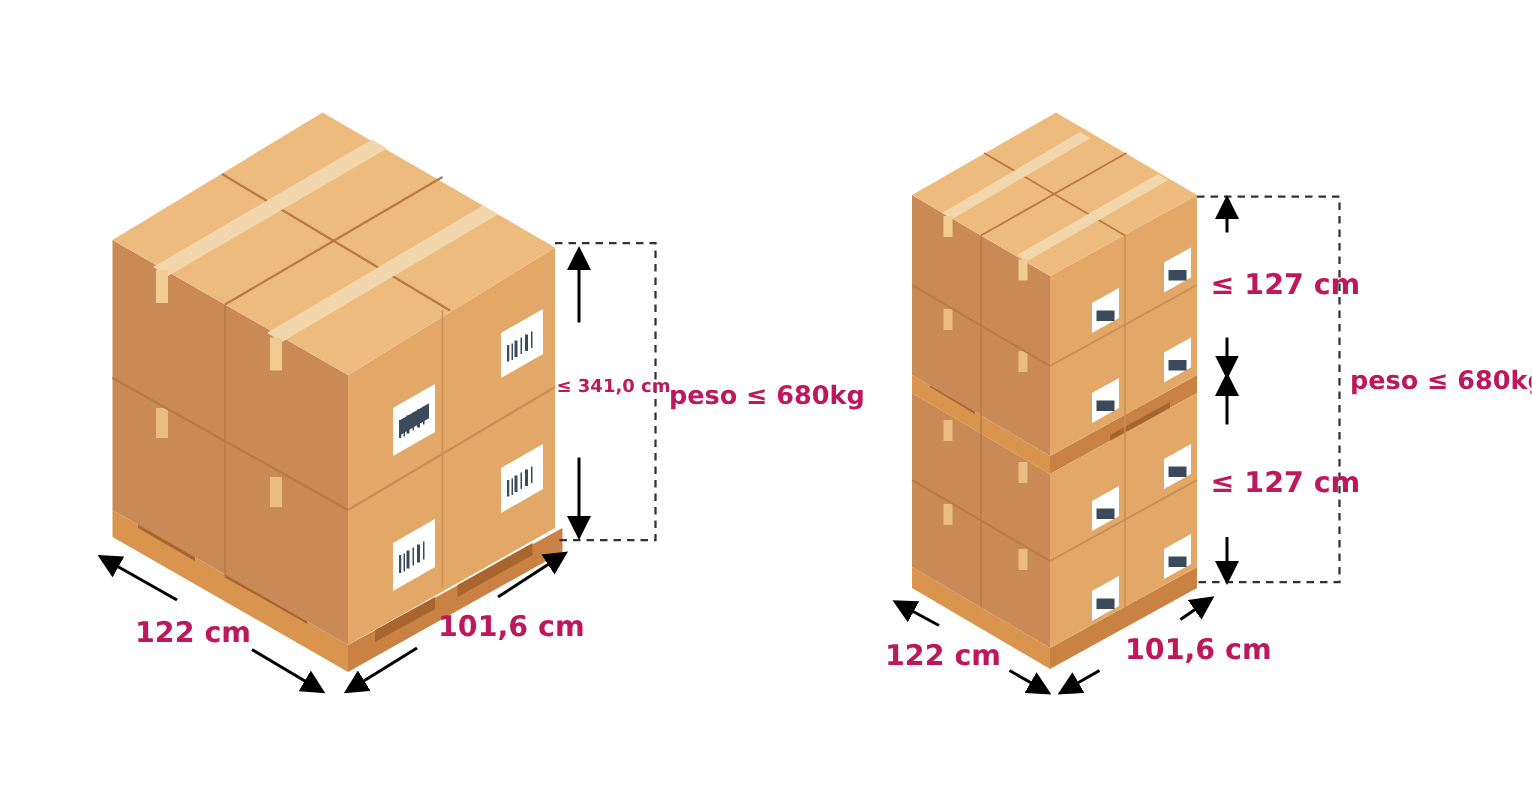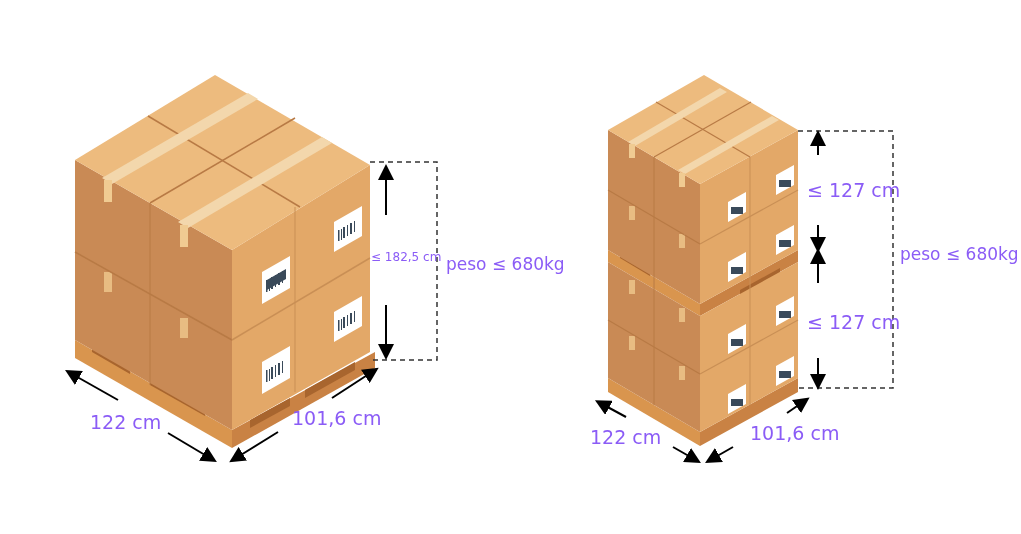--- a/index.html
+++ b/index.html
@@ -1,18 +1,18 @@
 <!DOCTYPE html>
 <html><head>
 <meta charset="utf-8">
 <style>
   html,body{margin:0;padding:0;background:#ffffff;}
   body{width:1021px;height:534px;position:relative;overflow:hidden;font-family:"DejaVu Sans","Liberation Sans",sans-serif;}
   .stage{position:absolute;left:0;top:0;width:1021px;height:534px;}
-  .lbl{position:absolute;font-weight:normal;color:#8b5cf6;white-space:nowrap;line-height:1;}
+  .lbl{position:absolute;font-weight:bold;color:#be185d;white-space:nowrap;line-height:1;}
   .lbl.big{font-size:19px;}
   .lbl.small{font-size:12px;}
   svg{position:absolute;left:0;top:0;}
 </style>
 </head>
 <body>
 
 <div class="stage">
 
   <svg width="1021" height="534" viewBox="0 0 1021 534">
@@ -181,21 +181,21 @@
     <g>
       <line x1="626" y1="417" x2="602" y2="404" stroke="#000" stroke-width="2" marker-end="url(#ah)"></line>
       <line x1="673" y1="447" x2="694" y2="459" stroke="#000" stroke-width="2" marker-end="url(#ah)"></line>
     </g>
     <g>
       <line x1="733" y1="447" x2="712" y2="459" stroke="#000" stroke-width="2" marker-end="url(#ah)"></line>
       <line x1="787" y1="413" x2="803" y2="402" stroke="#000" stroke-width="2" marker-end="url(#ah)"></line>
     </g>
   </svg>
 
-  <div class="lbl small" style="left:371px;top:251px;">≤ 182,5 cm</div>
+  <div class="lbl small" style="left:371px;top:251px;">≤ 341,0 cm</div>
   <div class="lbl big" style="left:446px;top:256px;font-size:17px;">peso ≤ 680kg</div>
   <div class="lbl big" style="left:90px;top:413px;">122 cm</div>
   <div class="lbl big" style="left:292px;top:409px;">101,6 cm</div>
 
   <div class="lbl big" style="left:807px;top:181px;">≤ 127 cm</div>
   <div class="lbl big" style="left:807px;top:313px;">≤ 127 cm</div>
   <div class="lbl big" style="left:900px;top:246px;font-size:17px;">peso ≤ 680kg</div>
   <div class="lbl big" style="left:590px;top:428px;">122 cm</div>
   <div class="lbl big" style="left:750px;top:424px;">101,6 cm</div>
 

